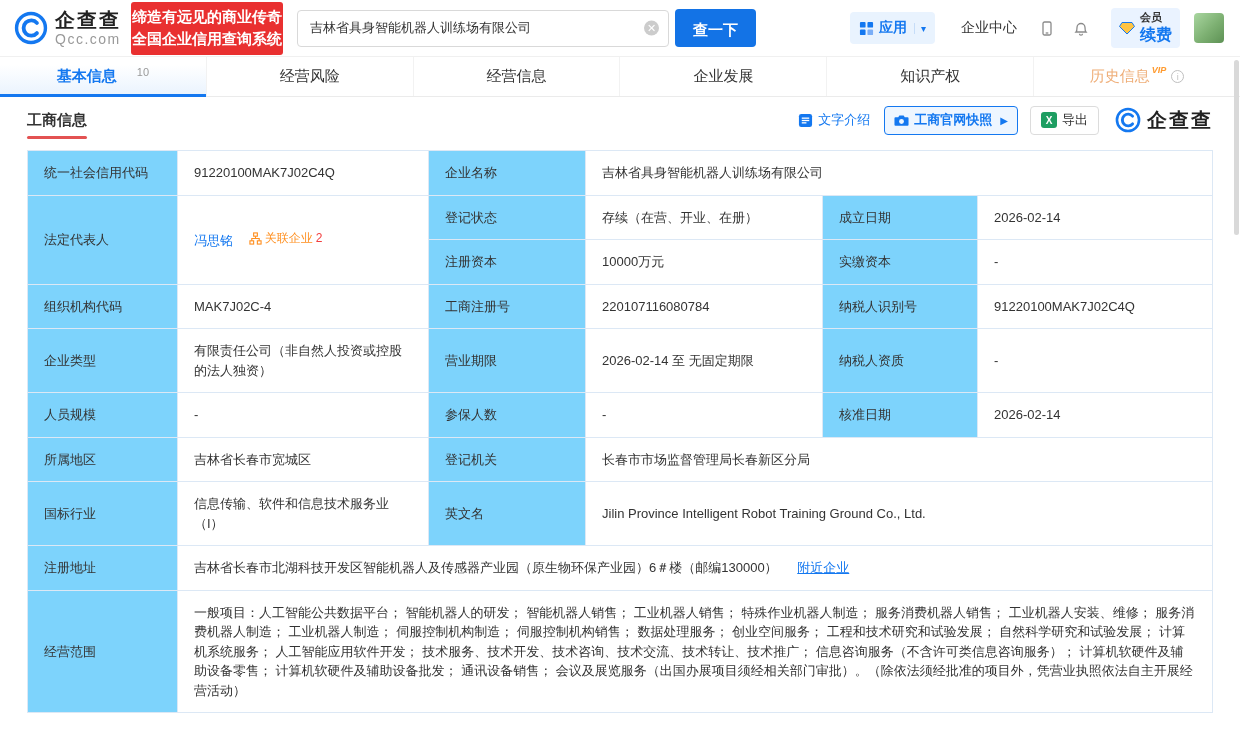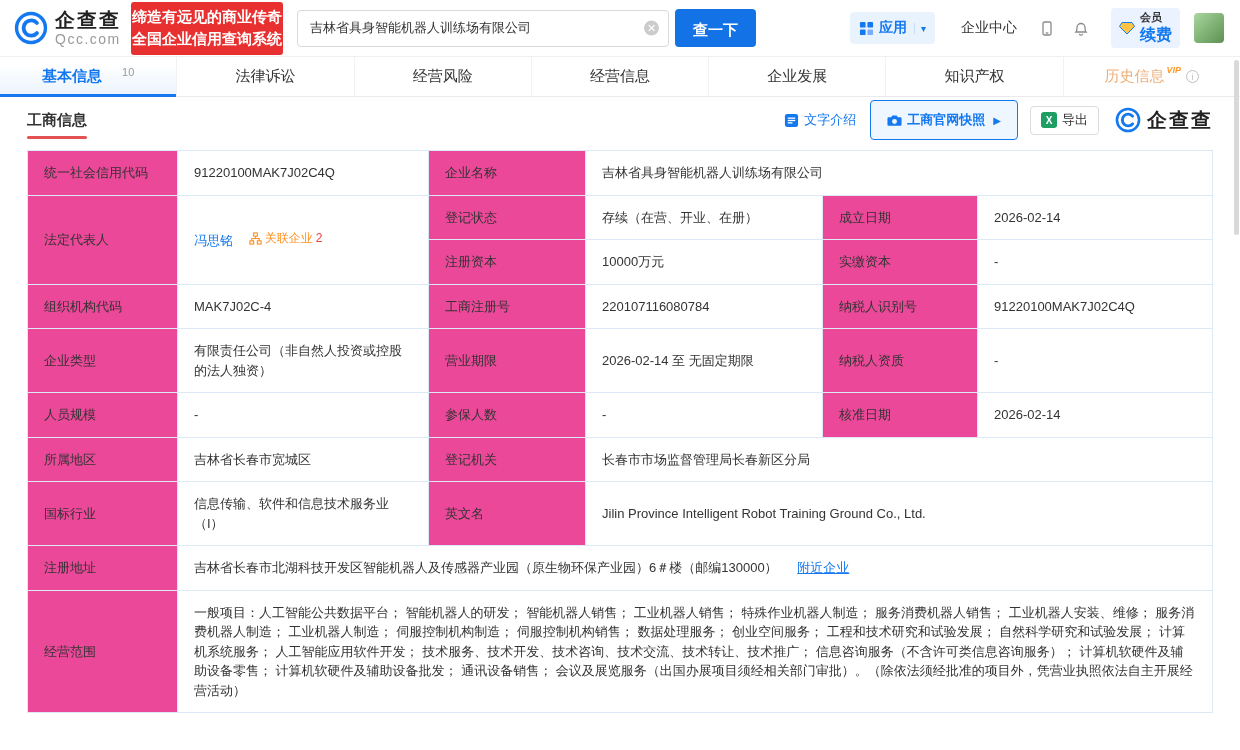--- a/index.html
+++ b/index.html
@@ -54,34 +54,34 @@
   
   .subbar { display:flex; align-items:center; height:46px; padding:0 27px; background:#fff; }
   .subtab { font-size:15px; cursor:pointer; position:relative; padding:13px 0; }
   .subtab.active { font-weight:bold; color:#333; }
   .subtab.active::after { content:""; position:absolute; left:0; right:0; bottom:4px; height:3px;
     background:#e35252; border-radius:2px; }
   .subtab.plain { color:#777; margin-left:28px; }
   .tool { display:flex; align-items:center; gap:5px; cursor:pointer; }
   .textintro { margin-left:auto; color:#1478f0; font-size:13px; }
   .snapshot { border:1px solid #1478f0; background:#eef6ff; color:#1478f0; font-size:13px; font-weight:bold;
-    height:40px; padding:0 16px; border-radius:4px; margin-left:14px; }
+    height:29px; padding:0 9px; border-radius:4px; margin-left:14px; }
   .play { font-size:10px; margin-left:3px; }
   .export { border:1px solid #dcdcdc; background:#fff; color:#333; font-size:13px; height:29px;
     padding:0 10px; border-radius:4px; margin-left:12px; }
   .xls { width:16px; height:16px; background:#1e9e62; color:#fff; font-size:10px; font-weight:bold;
     border-radius:3px; display:flex; align-items:center; justify-content:center; }
   .brand { display:flex; align-items:center; gap:6px; margin-left:16px; }
   .brand-name { font-size:20px; font-weight:bold; color:#222; letter-spacing:2px; }
 
   
   .info-table { border-collapse:collapse; margin:7px 0 0 27px; width:1186px; table-layout:fixed; }
   .info-table td { border:1px solid #dce8f5; font-size:13px; color:#333; padding:12px 16px;
     line-height:1.5; word-break:break-all; vertical-align:middle; }
-  td.lbl { background:#ec4899; }
+  td.lbl { background:#7dd3fc; }
   td.val { background:#fff; }
   .scope-cell { line-height:1.68; }
   .link { color:#1478f0; cursor:pointer; text-decoration:none; }
   .link.u { text-decoration:underline; }
   .rel { display:inline-flex; align-items:center; gap:3px; margin-left:12px; font-size:12px; cursor:pointer; }
   .rel-t { color:#ff8f1f; }
   .rel-n { color:#f23c3c; }
   .nearby { margin-left:16px; }
 
   .sbthumb { position:fixed; right:1px; top:60px; width:5px; height:175px; background:#d9d9d9; border-radius:3px; }
@@ -142,23 +142,20 @@
       <div class="member-l2">续费</div>
     </div>
   </div>
   <div class="avatar"></div>
 </header>
 
 <nav class="tabs">
   <div class="tab active">
     <span>基本信息</span>
     <span class="cnt">10</span>
-  </div>
-  <div class="tab">
-    <span>法律诉讼</span>
   </div>
   <div class="tab">
     <span>经营风险</span>
   </div>
   <div class="tab">
     <span>经营信息</span>
   </div>
   <div class="tab">
     <span>企业发展</span>
   </div>

